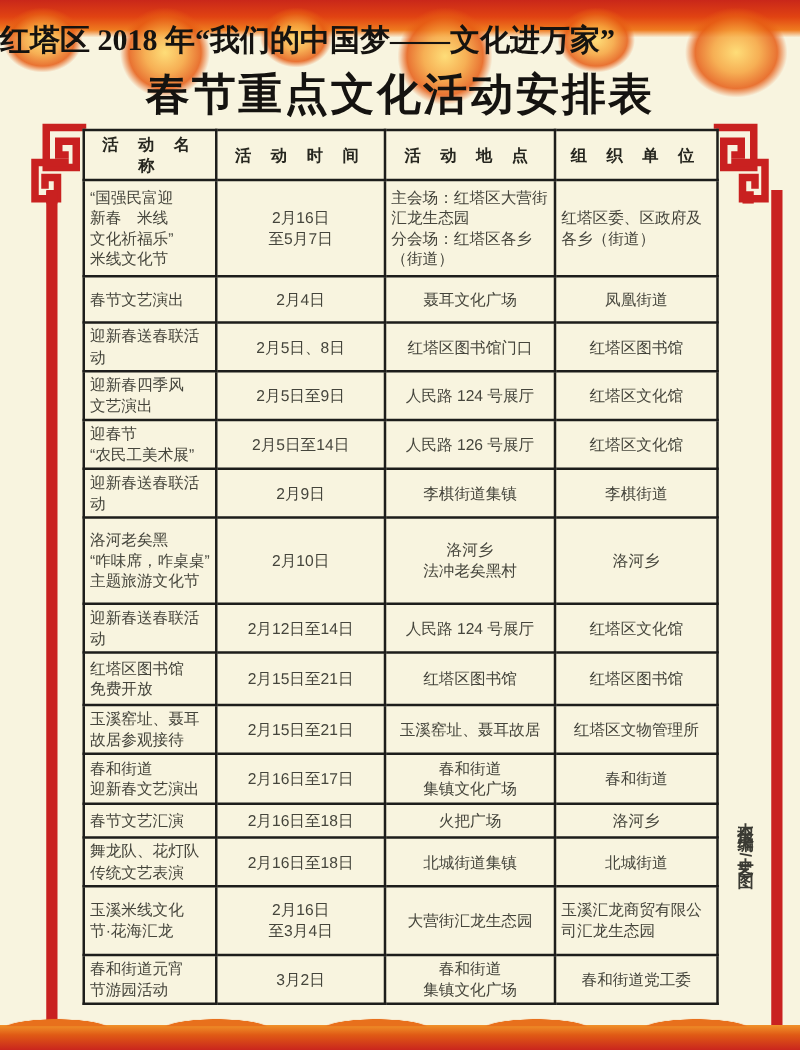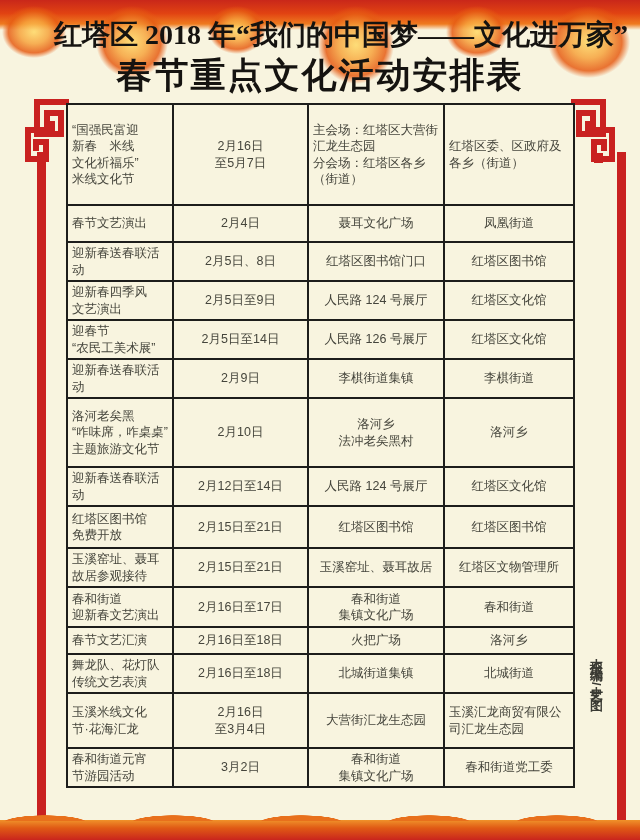--- a/index.html
+++ b/index.html
@@ -13,22 +13,22 @@
   .banner-strip{
     position:absolute;left:0;top:0;width:640px;height:30px;
     background:linear-gradient(180deg,#c9271a 0%,#e14312 45%,#ef7b1f 80%,rgba(246,166,60,0) 100%);
   }
   .lantern{
     position:absolute;top:6px;border-radius:10px 10px 14px 14px;
     background:radial-gradient(closest-side,#ffd966 0%,#f6a33c 45%,#e65c14 80%,rgba(230,92,20,0) 100%);
     opacity:.85;
   }
   .title1{
-    position:absolute;left:0;top:16px;width:628px;text-align:right;
-    font-family:"Liberation Serif", serif;font-weight:bold;font-size:28px;
+    position:absolute;left:0;top:16px;width:628px;text-align:left;
+    font-family:"Liberation Serif", serif;font-weight:bold;font-size:24px;
     color:#151310;letter-spacing:0px;white-space:nowrap;
   }
   .title2{
     position:absolute;left:0;top:52px;width:640px;text-align:center;
     font-family:"Liberation Serif", serif;font-weight:bold;font-size:35px;
     color:#151310;letter-spacing:2px;
   }
   
   .ornament{position:absolute;top:97px;width:46px;height:66px;}
   .ornament.left{left:24px;}
@@ -108,21 +108,27 @@
   <div class="side-bar right"></div>
 
   <table class="sched">
     <colgroup>
       <col style="width:106px">
         <col style="width:135px">
         <col style="width:136px">
         <col style="width:130px">
     </colgroup>
     <tbody>
-    <tr style="height:101px;">
+        <tr style="height:30px;">
+      <th>活 动 名 称</th>
+      <th>活 动 时 间</th>
+      <th>活 动 地 点</th>
+      <th>组 织 单 位</th>
+    </tr>
+    <tr style="height:77px;">
       <td class="c-name">“国强民富迎
 新春　米线
 文化祈福乐”
 米线文化节</td>
       <td class="c-time">2月16日
 至5月7日</td>
       <td class="c-place al">主会场：红塔区大营街汇龙生态园
 分会场：红塔区各乡（街道）</td>
       <td class="c-org al">红塔区委、区政府及各乡（街道）</td>
     </tr>

